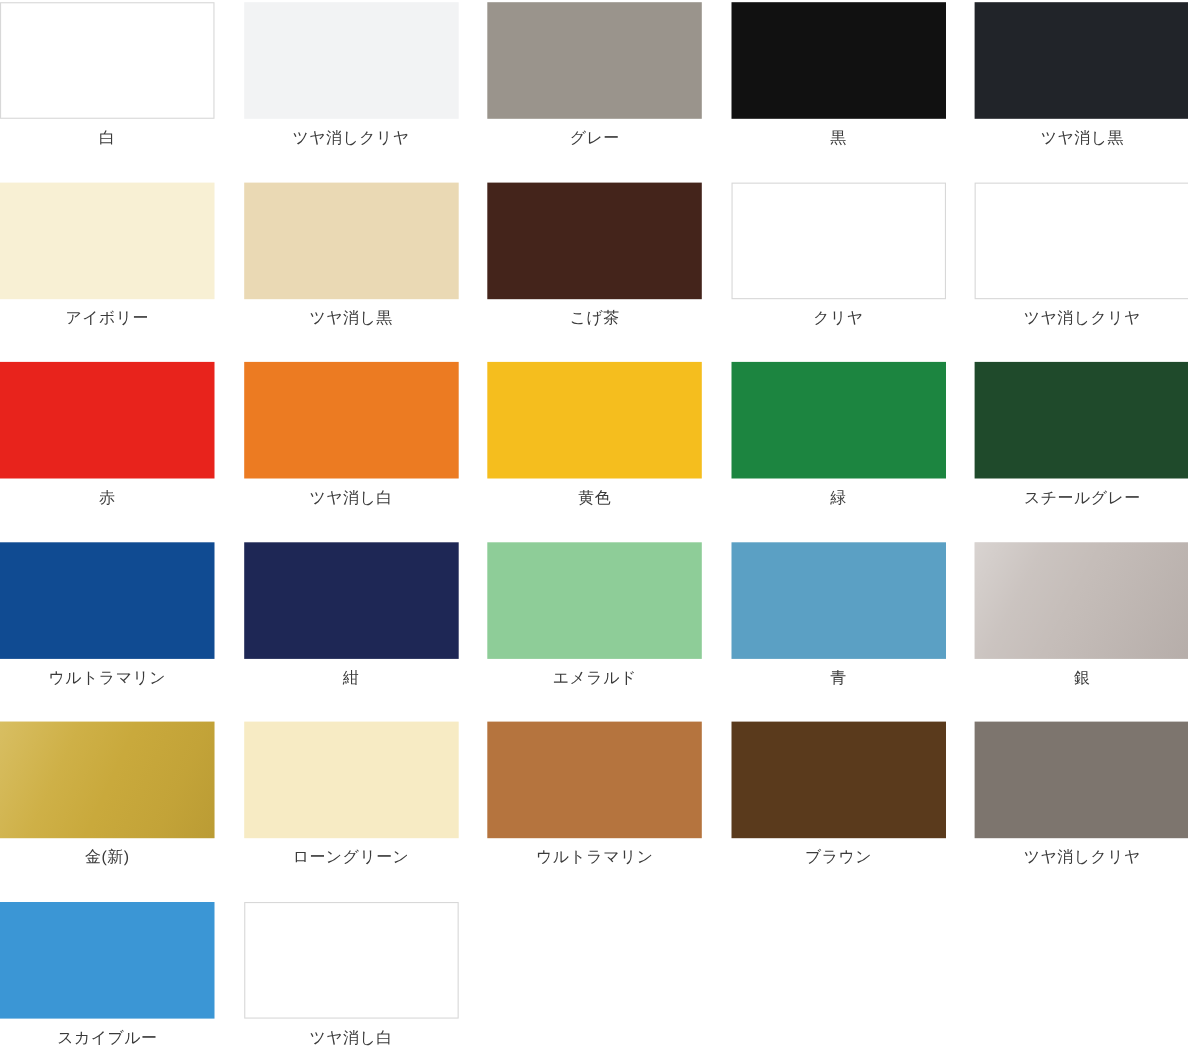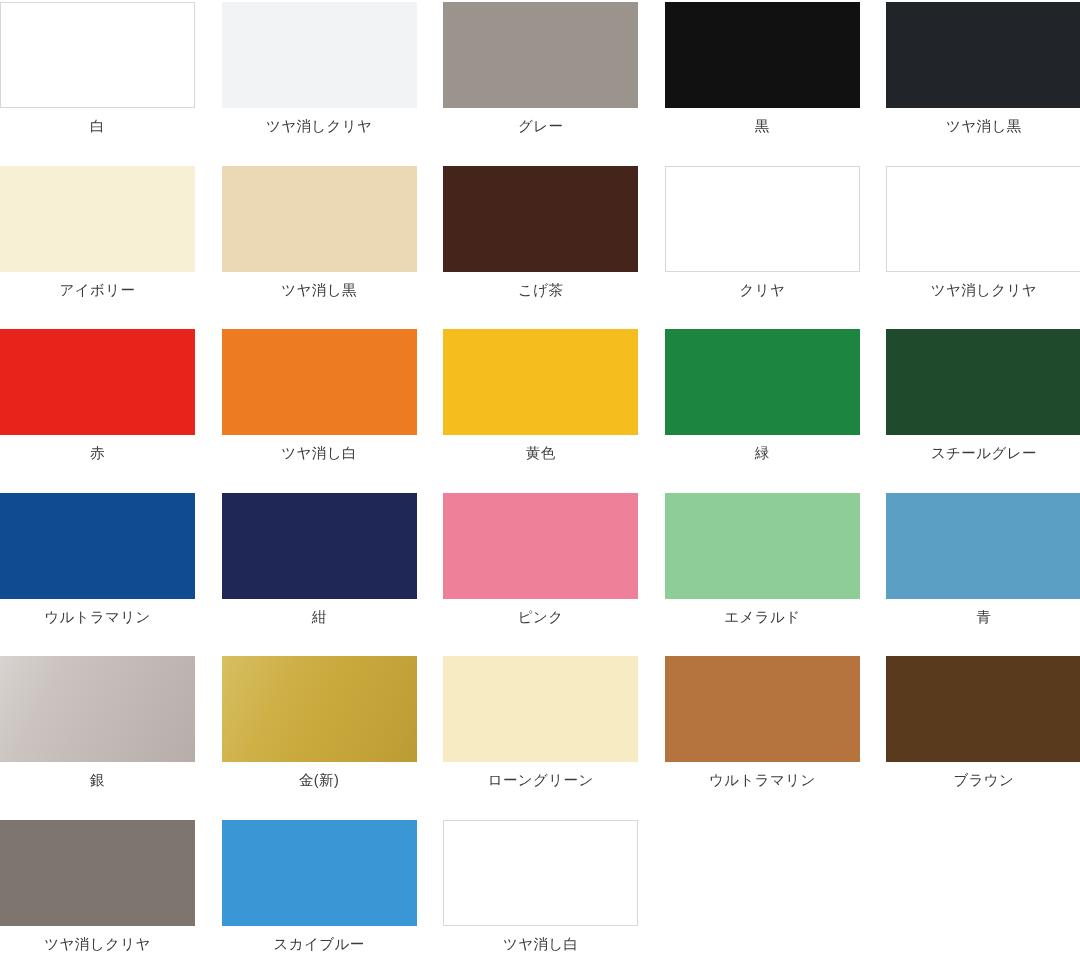--- a/index.html
+++ b/index.html
@@ -153,24 +153,20 @@
     </div>
     <div class="swatch-cell">
       <div class="swatch-chip" style="background-color: rgb(16, 75, 146);"></div>
       <div class="swatch-label">ウルトラマリン</div>
     </div>
     <div class="swatch-cell">
       <div class="swatch-chip" style="background-color: rgb(30, 39, 85);"></div>
       <div class="swatch-label">紺</div>
     </div>
     <div class="swatch-cell">
-      <div class="swatch-chip" style="background-color: rgb(238, 128, 153);"></div>
-      <div class="swatch-label">ピンク</div>
-    </div>
-    <div class="swatch-cell">
       <div class="swatch-chip" style="background-color: rgb(142, 205, 152);"></div>
       <div class="swatch-label">エメラルド</div>
     </div>
     <div class="swatch-cell">
       <div class="swatch-chip" style="background-color: rgb(91, 160, 196);"></div>
       <div class="swatch-label">青</div>
     </div>
     <div class="swatch-cell">
       <div class="swatch-chip" style="background-color: rgb(197, 189, 185);">
         <span class="sheen-silver"></span>

